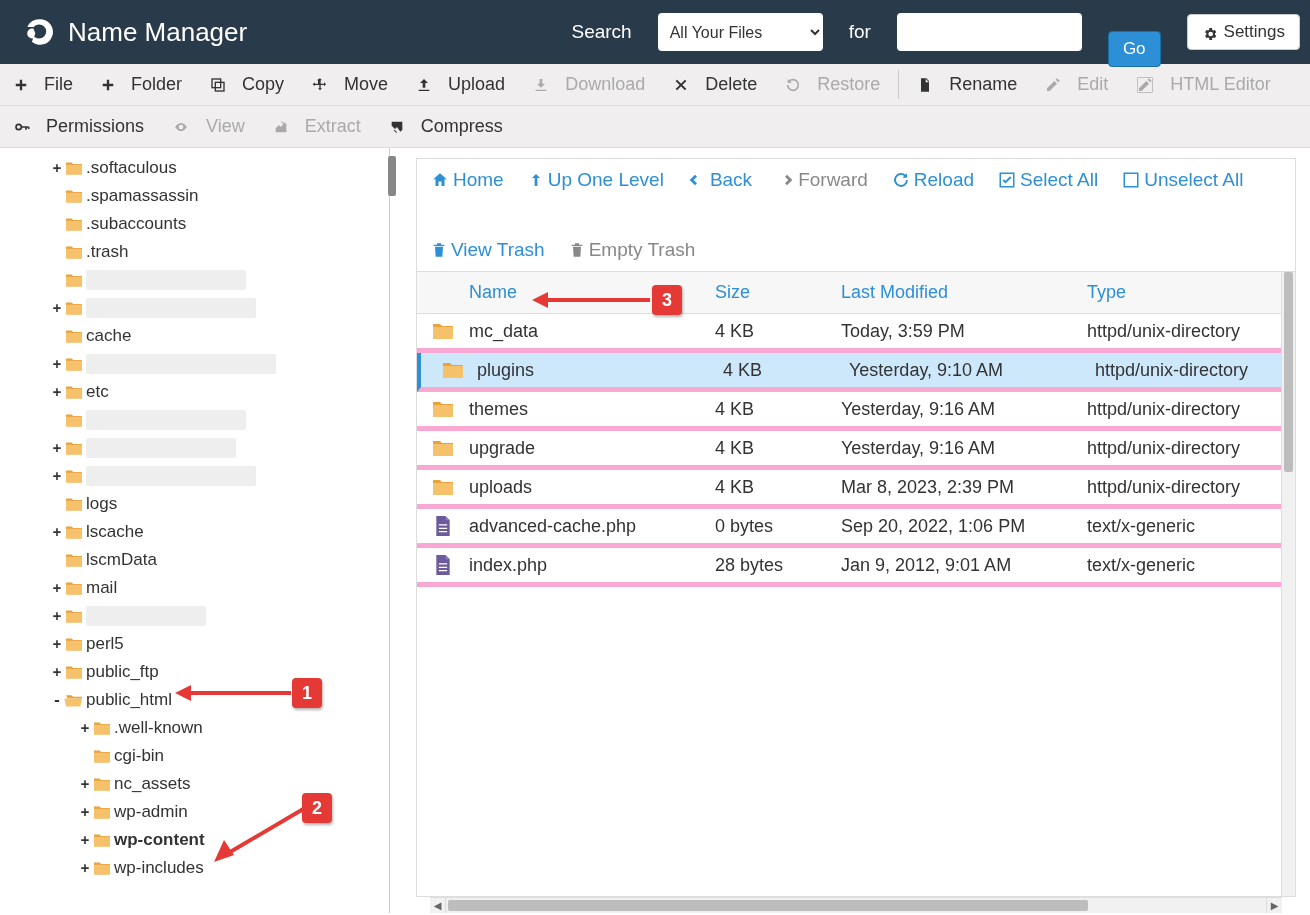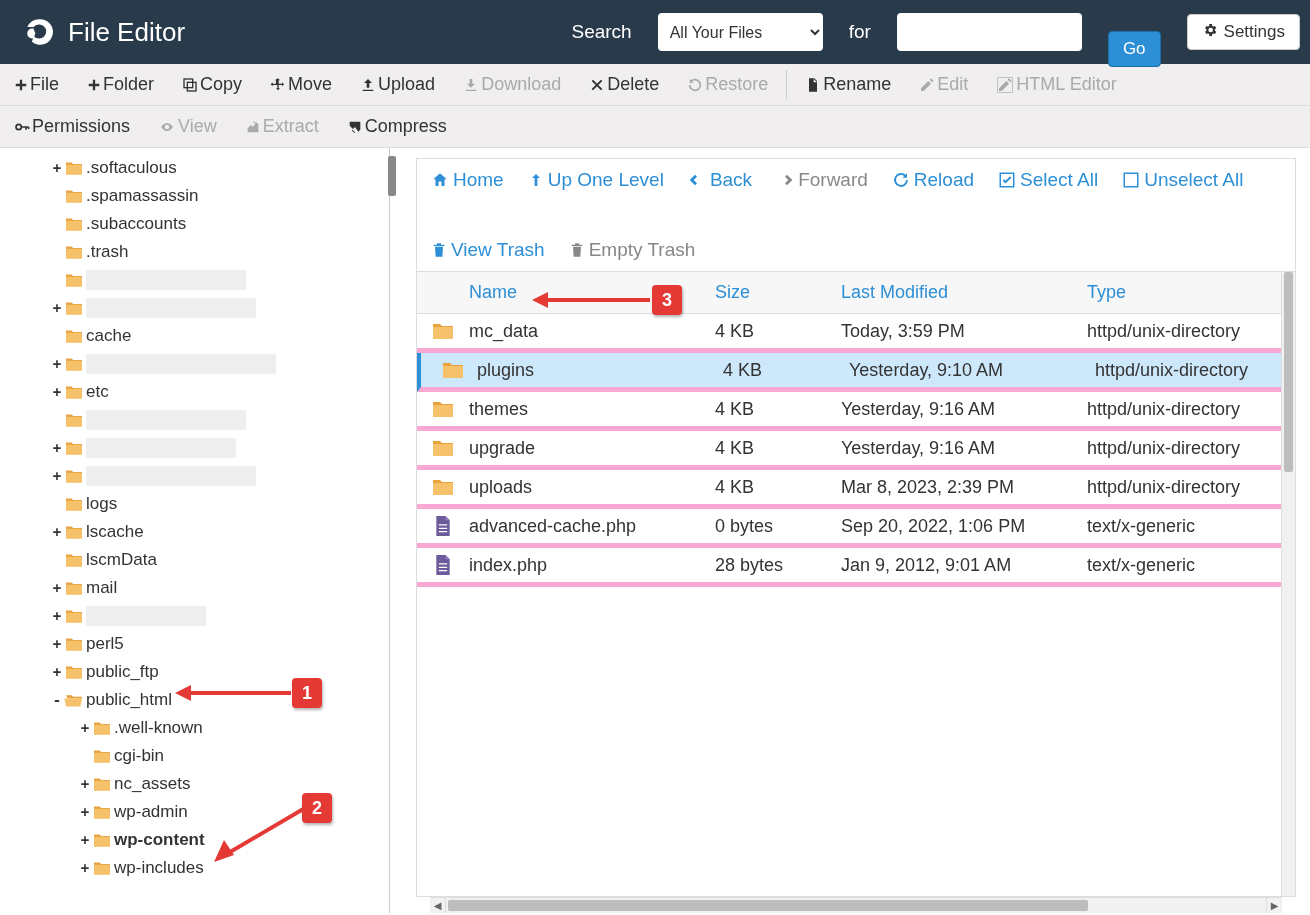--- a/index.html
+++ b/index.html
@@ -8,25 +8,25 @@
   
   .header {
     background: #293a4a; display:flex; align-items:center; height:64px; padding:0 10px 0 20px; color:#fff;
   }
   .header .logo { display:flex; align-items:center; gap:14px; font-size:26px; font-weight:400;}
   .header .spacer { flex:1; }
   .search-area { display:flex; align-items:center; gap:26px; font-size:19px; color:#fff; }
   .search-area select { height:38px; width:165px; padding:0 8px; font-size:16px; border-radius:4px; border:none; background:#fff; color:#333;}
   .search-area input[type=text] { height:38px; width:185px; border-radius:4px; border:none; padding:0 8px;}
   .btn-go { background:#2d8fd6; color:#fff; border:1px solid #1a6fa8; border-radius:4px; padding:7px 14px; font-size:17px; cursor:pointer;margin-top:33px;}
-  .btn-settings { background:#fff; color:#333; border:1px solid #ccc; border-radius:4px; padding:7px 14px; font-size:17px; display:flex; align-items:flex-start; gap:6px; cursor:pointer;}
+  .btn-settings { background:#fff; color:#333; border:1px solid #ccc; border-radius:4px; padding:7px 14px; font-size:17px; display:flex; align-items:flex-end; gap:6px; cursor:pointer;}
 
   
   .toolbar { background:#f0eeee; border-bottom:1px solid #ddd; display:flex; flex-wrap:wrap; font-size:18px; color:#333; }
-  .toolbar .tbtn { padding:10px 14px; display:flex; align-items:center; gap:2px; cursor:pointer; color:#333;}
+  .toolbar .tbtn { padding:10px 14px; display:flex; align-items:center; gap:16px; cursor:pointer; color:#333;}
   .toolbar .tbtn.disabled { color:#aaa; cursor:default;}
   .toolbar .sep { width:1px; background:#ccc; margin:6px 4px;}
 
   
   .main { display:flex; height:calc(915px - 64px - 42px - 42px - 2px); }
   .tree-pane { width:390px; border-right:1px solid #ccc; position:relative; background:#fff;}
   .tree-scroll { overflow-y:auto; overflow-x:hidden; height:100%; padding:6px 0 6px 6px;}
   .splitter { width:12px; background:#fff; position:relative;}
   .splitter::before{content:"";position:absolute;left:-4px;top:0;bottom:0;width:8px;}
   .splitter-handle{width:8px;height:40px;background:#888;border-radius:2px;position:absolute;left:-2px;top:8px;}
@@ -74,21 +74,21 @@
 </style>
 </head>
 <body>
 
 <div class="header">
   <div class="logo">
     <svg width="34" height="34" viewBox="0 0 24 24">
         <path fill="#fff" d="M13.5 3a9 9 0 0 0-8.3 5.5h4.4A5 5 0 1 1 9.8 15l-1.4 3.8A9 9 0 1 0 13.5 3z"></path>
         <path fill="#fff" d="M8.6 9.5a3.5 3.5 0 0 0 0 7h0.9l1.3-3.5-1.3-3.5z"></path>
       </svg>
-    <span>File Editor</span>
+    <span>Name Manager</span>
   </div>
   <div class="spacer"></div>
   <div class="search-area">
     <span>Search</span>
     <select>
       <option>All Your Files</option>
     </select>
     <span>for</span>
     <input type="text" value="" style="">
     <button class="btn-go">Go</button>

